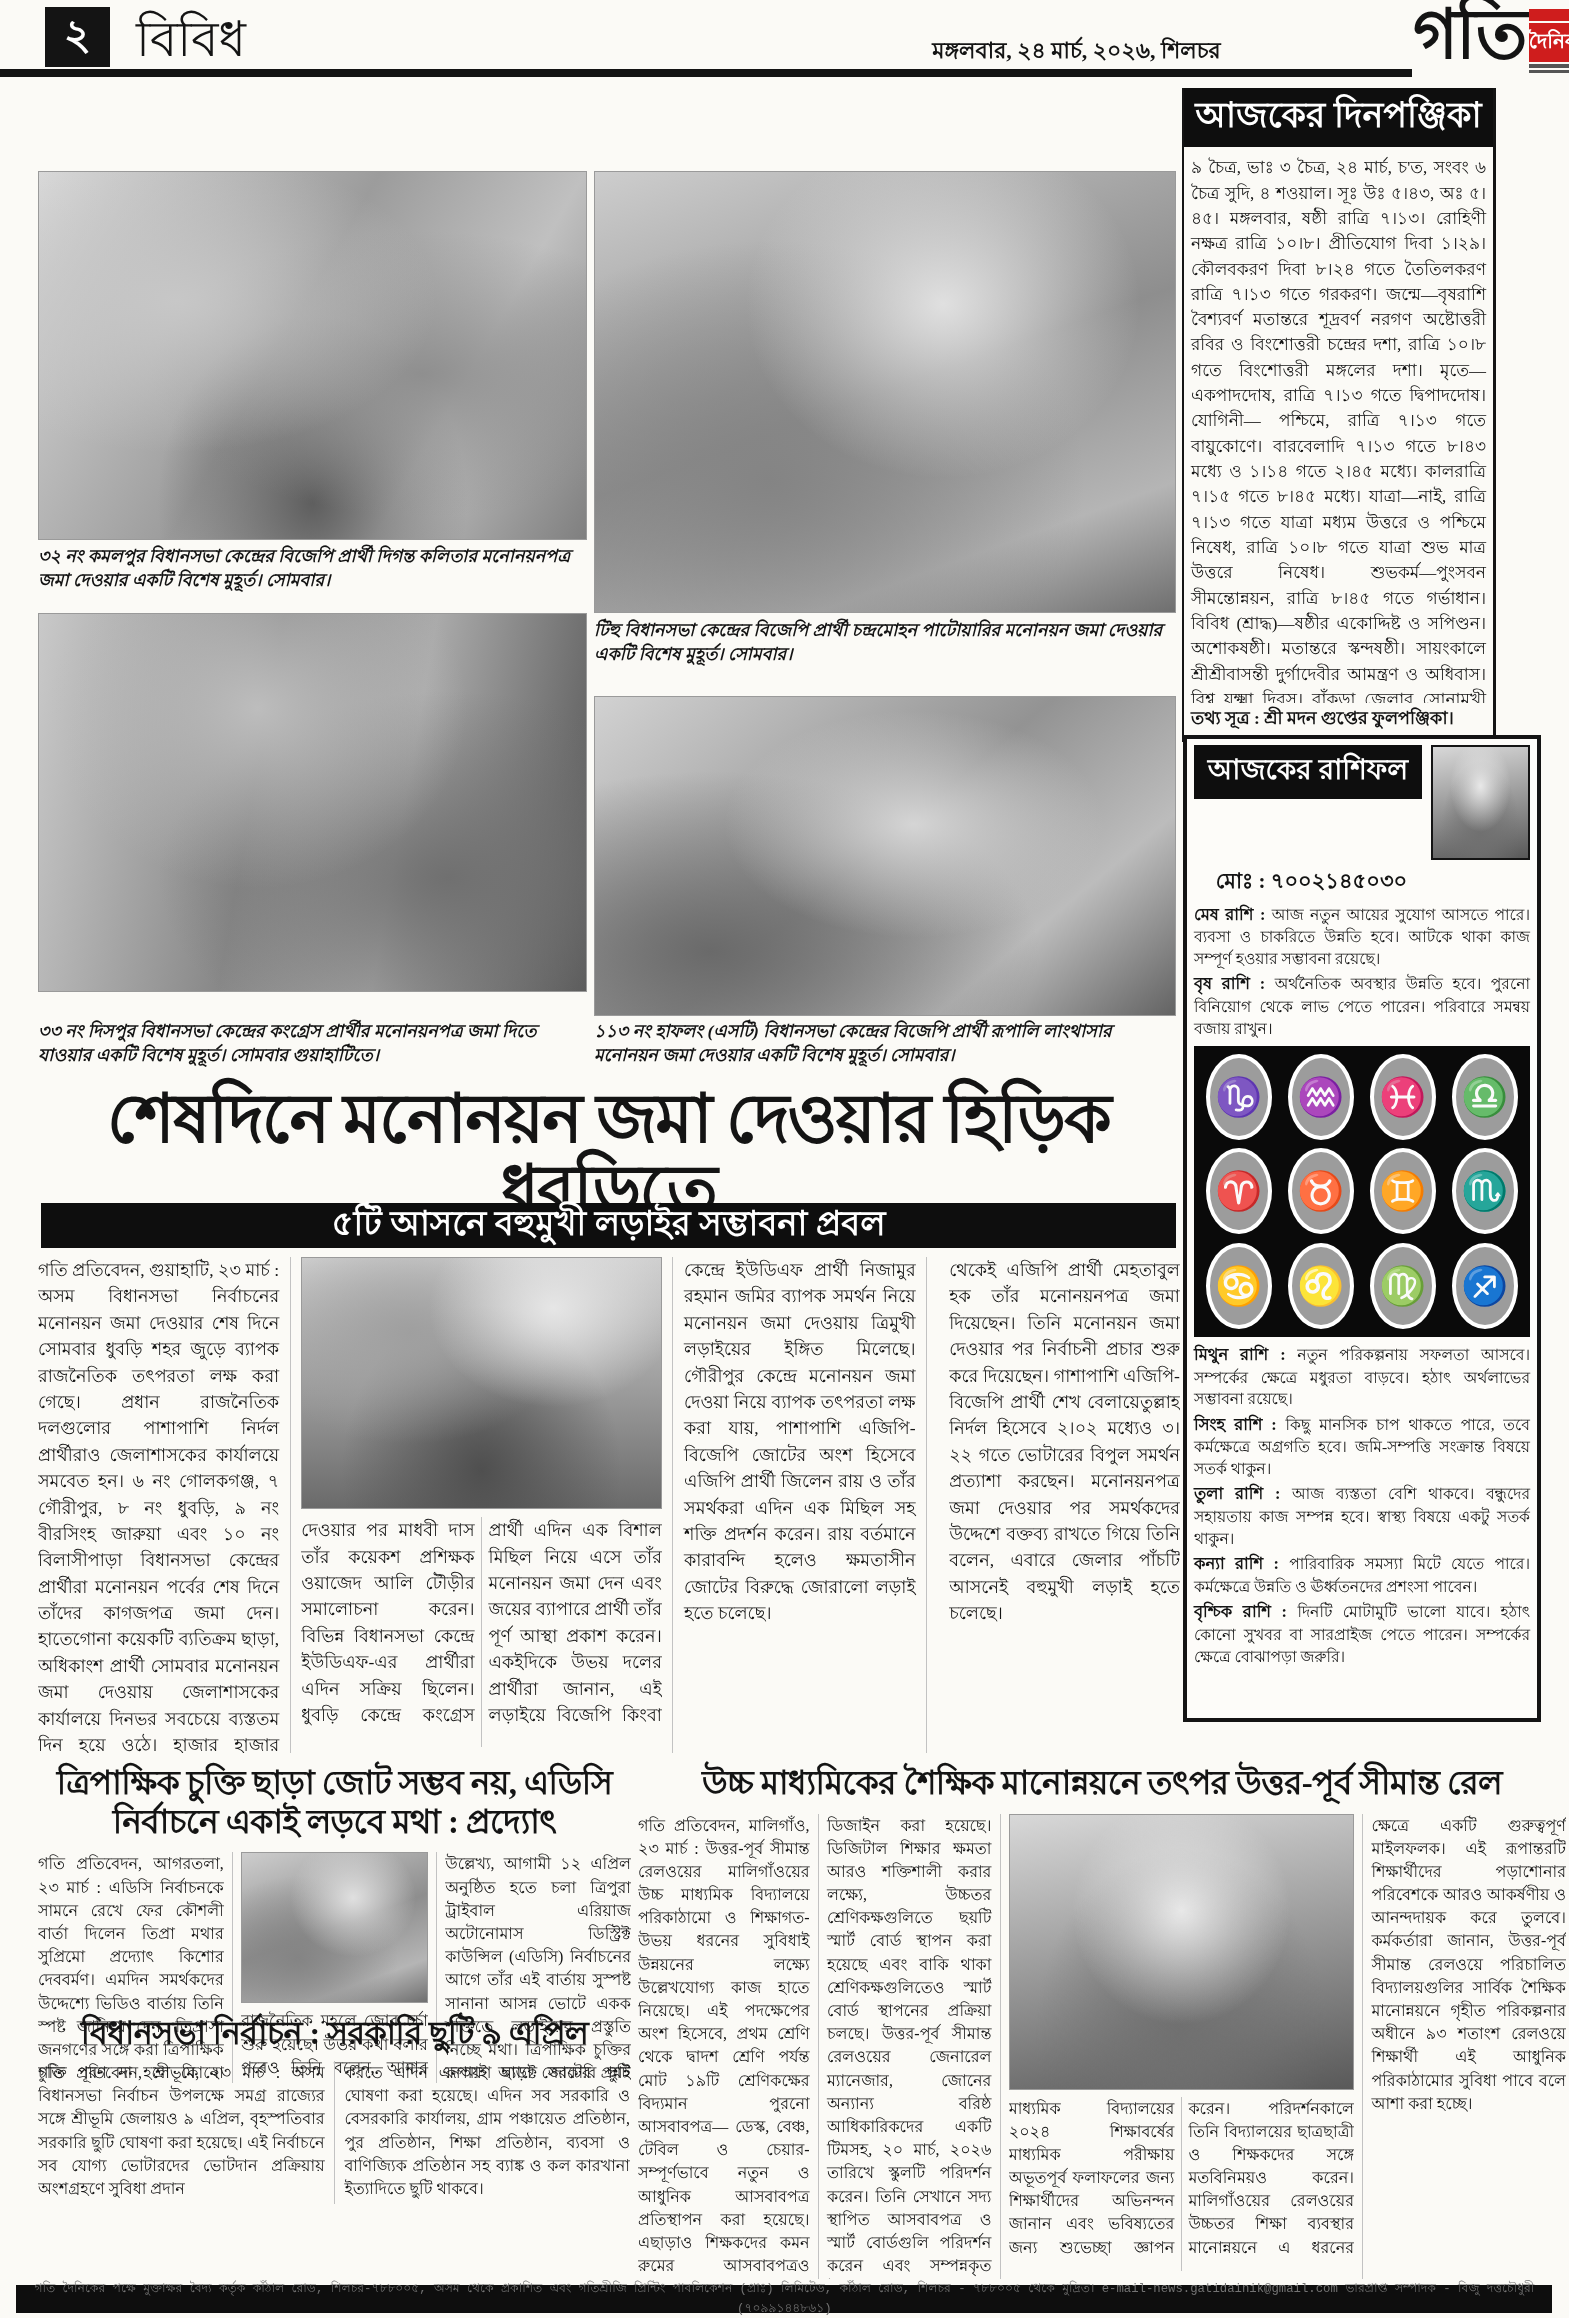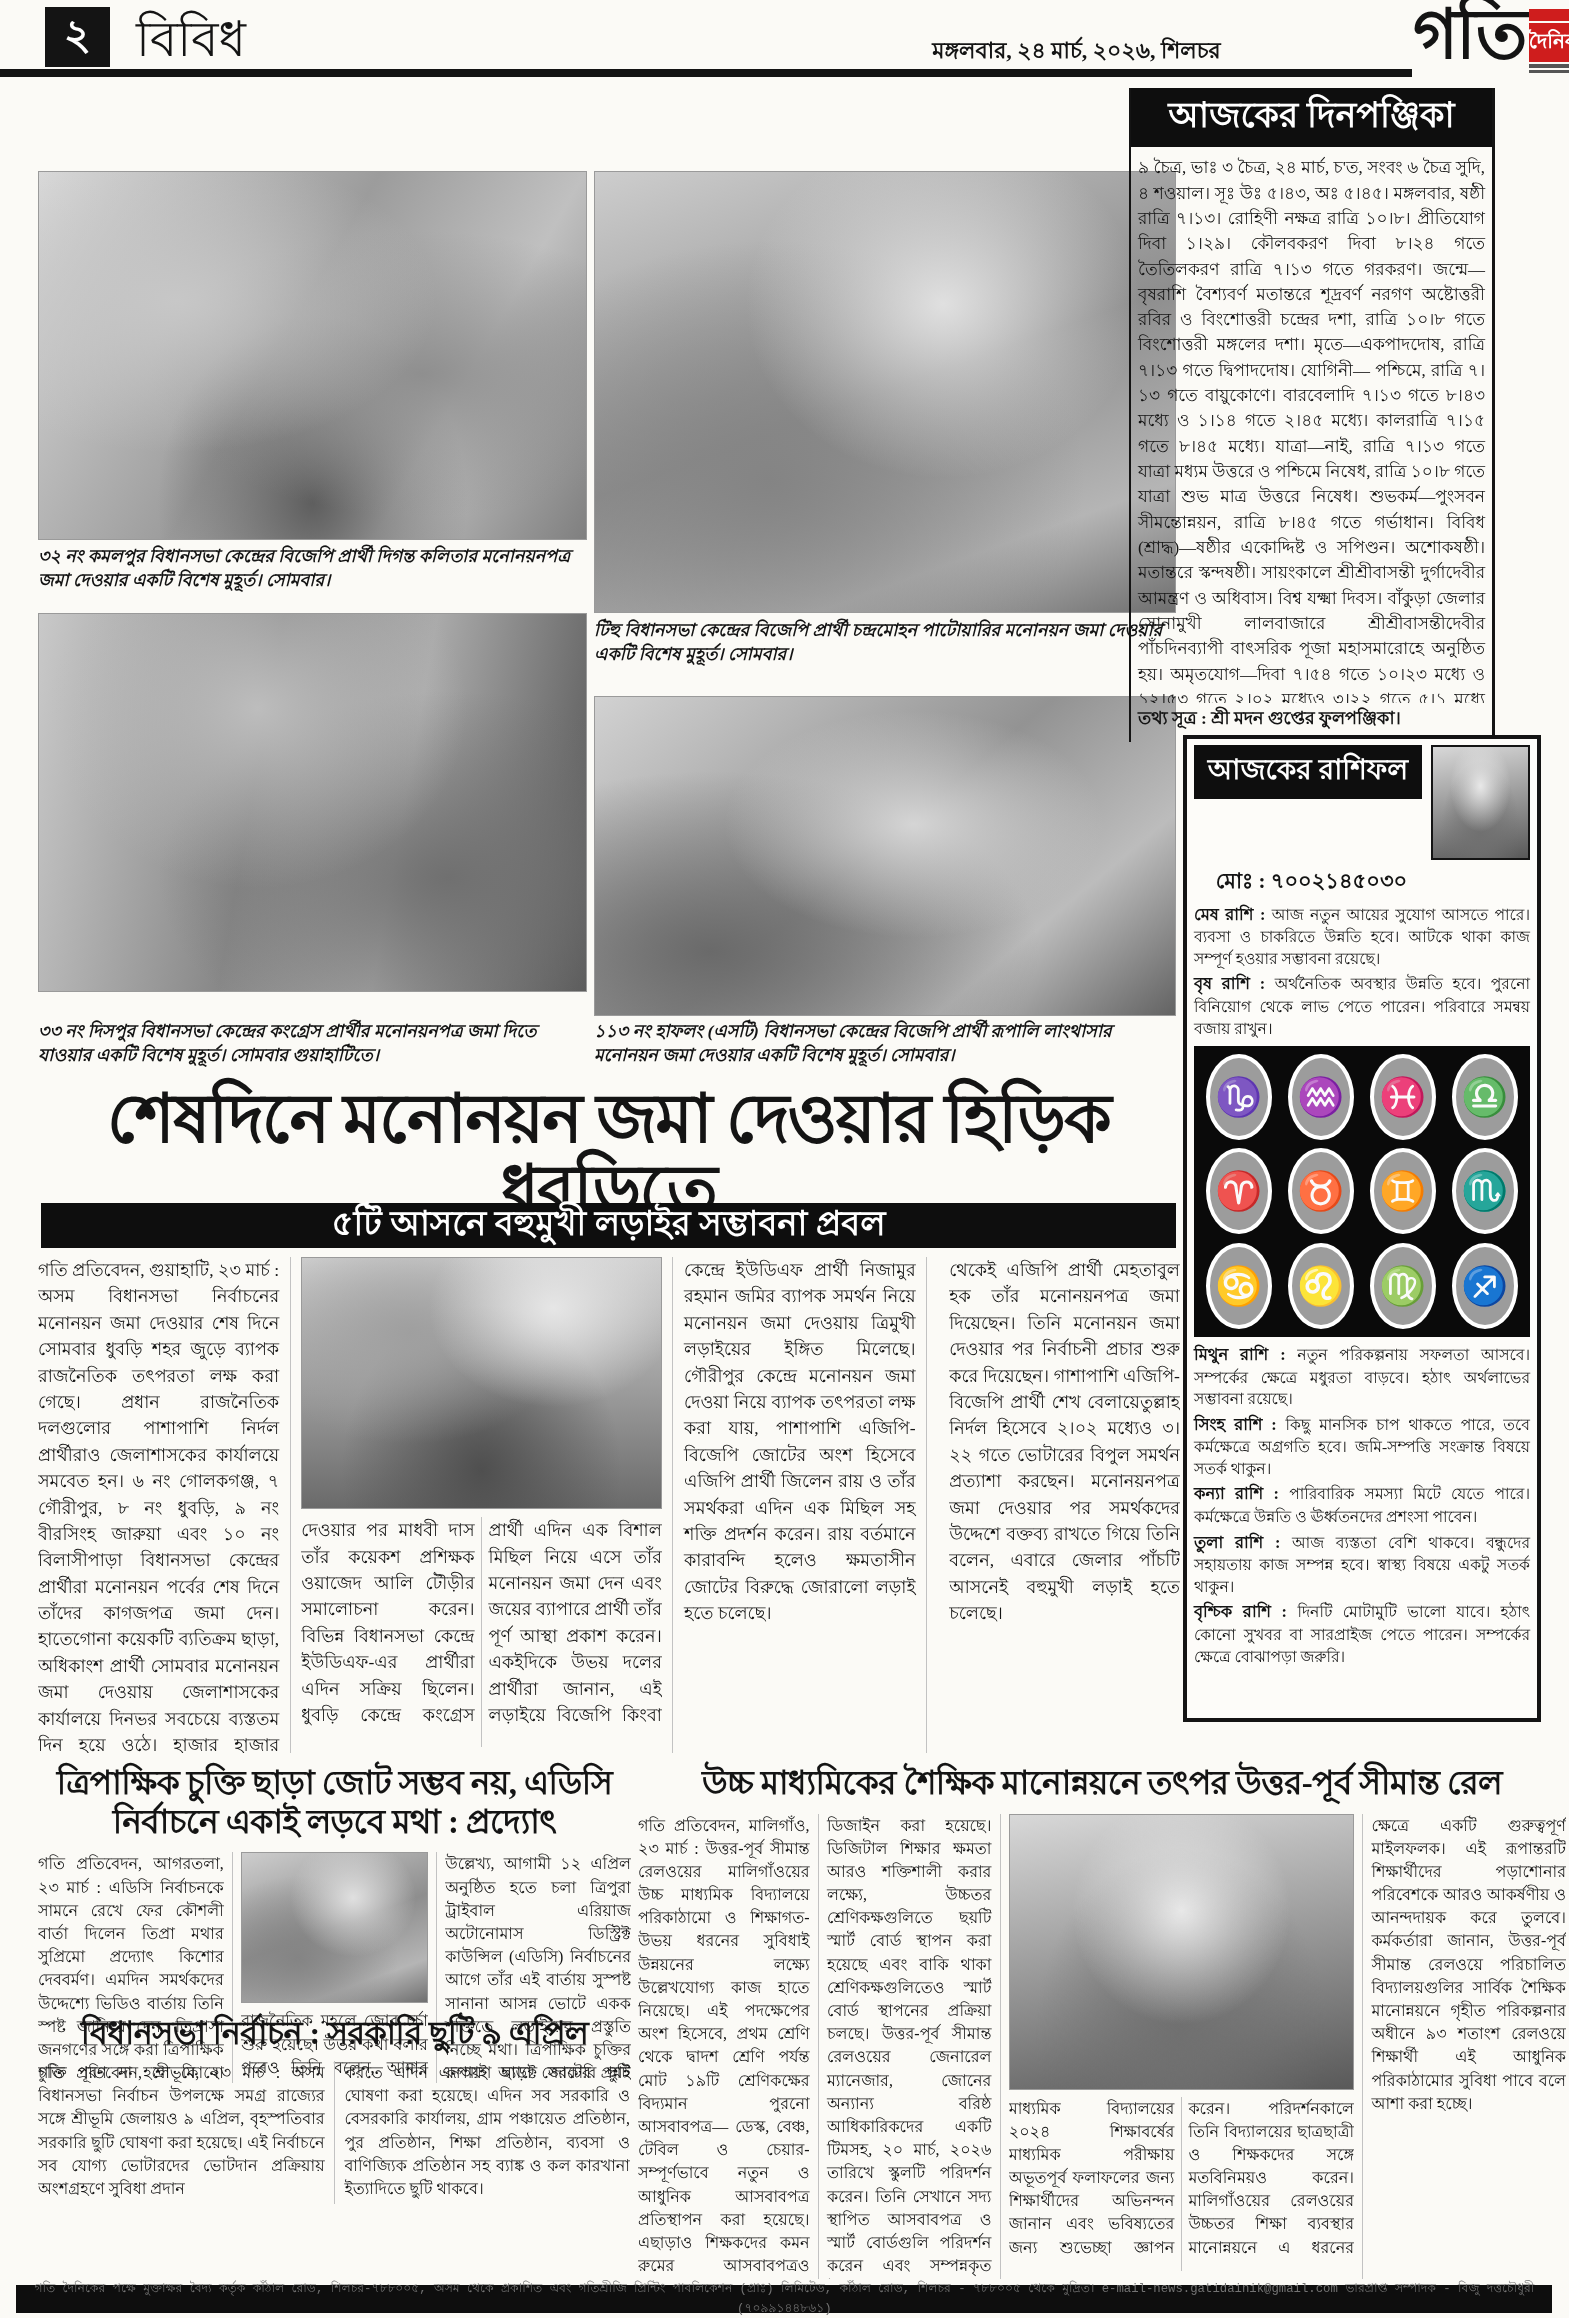--- a/index.html
+++ b/index.html
@@ -65,21 +65,21 @@
   .bodycol { font-size:17.6px; line-height:1.5; text-align:justify; overflow:hidden; }
   .main-body > div + div { border-left:1.2px solid #c2c2c2; }
   .mb-c1 { width:252px; padding-right:10.6px; }
   .mb-mid { width:383px; padding:0 10.6px; }
   .mb-c4 { width:254px; padding:0 10.6px; }
   .mb-c5 { width:254px; padding-left:22px; }
   .mid-photo { width:100%; height:252px; margin-bottom:8.2px; }
   .mid-text { column-count:2; column-gap:14px; column-rule:1.2px solid #c2c2c2; height:230px; overflow:hidden; }
 
   
-  .alm-wrap { position:absolute; left:1129px; top:88px; width:366px; border-left:2.9px solid #141414; border-right:3.5px solid #141414; }
+  .alm-wrap { position:absolute; left:1182px; top:88px; width:314px; border-left:2.9px solid #141414; border-right:3.5px solid #141414; }
   .alm-head { height:59px; background:#0e0e0e; color:#fff; font-size:35px; font-weight:700;
               display:flex; align-items:center; justify-content:center; }
   .alm-body { padding:8.2px 7px 3.5px 7px; font-size:17px; line-height:1.49; text-align:justify; height:556px; overflow:hidden; }
   .alm-source { padding:2.3px 7px 8.2px 7px; font-size:17.6px; font-weight:700; }
 
   
   .horo-box { position:absolute; left:1183px; top:735px; width:358px; height:987px; border:4.7px solid #141414;
               background:#fdfcf9; padding:5.9px 7px; overflow:hidden; }
   .horo-top { display:flex; justify-content:space-between; }
   .horo-head { width:228px; height:54px; background:#0e0e0e; color:#fff; font-size:28px; font-weight:700;
@@ -196,22 +196,22 @@
       <div class="zod">♊</div>
       <div class="zod">♏</div>
       <div class="zod">♋</div>
       <div class="zod">♌</div>
       <div class="zod">♍</div>
       <div class="zod">♐</div>
     </div>
 
     <p class="horo-entry"><b>মিথুন রাশি :</b> <span>নতুন পরিকল্পনায় সফলতা আসবে। সম্পর্কের ক্ষেত্রে মধুরতা বাড়বে। হঠাৎ অর্থলাভের সম্ভাবনা রয়েছে।</span></p>
     <p class="horo-entry"><b>সিংহ রাশি :</b> <span>কিছু মানসিক চাপ থাকতে পারে, তবে কর্মক্ষেত্রে অগ্রগতি হবে। জমি-সম্পত্তি সংক্রান্ত বিষয়ে সতর্ক থাকুন।</span></p>
+    <p class="horo-entry"><b>তুলা রাশি :</b> <span>আজ ব্যস্ততা বেশি থাকবে। বন্ধুদের সহায়তায় কাজ সম্পন্ন হবে। স্বাস্থ্য বিষয়ে একটু সতর্ক থাকুন।</span></p>
     <p class="horo-entry"><b>কন্যা রাশি :</b> <span>পারিবারিক সমস্যা মিটে যেতে পারে। কর্মক্ষেত্রে উন্নতি ও ঊর্ধ্বতনদের প্রশংসা পাবেন।</span></p>
-    <p class="horo-entry"><b>তুলা রাশি :</b> <span>আজ ব্যস্ততা বেশি থাকবে। বন্ধুদের সহায়তায় কাজ সম্পন্ন হবে। স্বাস্থ্য বিষয়ে একটু সতর্ক থাকুন।</span></p>
     <p class="horo-entry"><b>বৃশ্চিক রাশি :</b> <span>দিনটি মোটামুটি ভালো যাবে। হঠাৎ কোনো সুখবর বা সারপ্রাইজ পেতে পারেন। সম্পর্কের ক্ষেত্রে বোঝাপড়া জরুরি।</span></p>
 
   </div>
 
   <div class="mata">
     <div class="story-head mata-head">ত্রিপাক্ষিক চুক্তি ছাড়া জোট সম্ভব নয়, এডিসি নির্বাচনে একাই লড়বে মথা : প্রদ্যোৎ</div>
     <div class="mata-body">
       <div class="smallcol mt-1">গতি প্রতিবেদন, আগরতলা, ২৩ মার্চ : এডিসি নির্বাচনকে সামনে রেখে ফের কৌশলী বার্তা দিলেন তিপ্রা মথার সুপ্রিমো প্রদ্যোৎ কিশোর দেববর্মণ। এমদিন সমর্থকদের উদ্দেশ্যে ভিডিও বার্তায় তিনি স্পষ্ট জানিয়ে দেন, তিপ্রাসা জনগণের সঙ্গে করা ত্রিপাক্ষিক চুক্তি পূরণ না হলে কোনো নির্বাচনী জোটে যাবে না দল। তাঁর একমাত্র জোট তিপ্রাসা জনগণের সঙ্গে এবং তাঁদের অধিকার আদায়ে নিশ্চিত আপোস আমি কোনো অবস্থায় করব না।</div>
       <div class="mt-2">
         <div class="mata-photo photo ph-b"></div>

